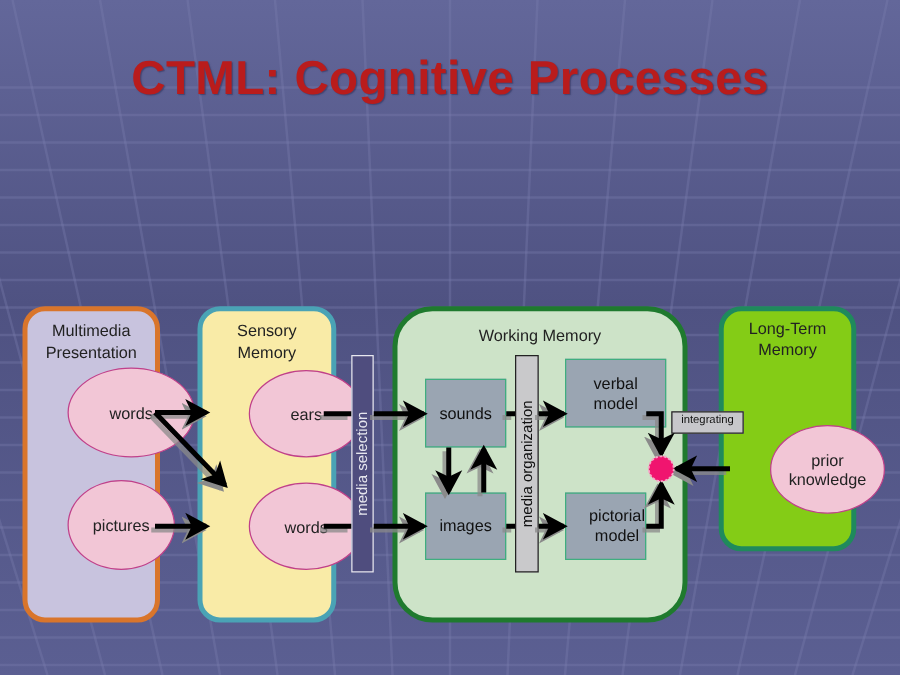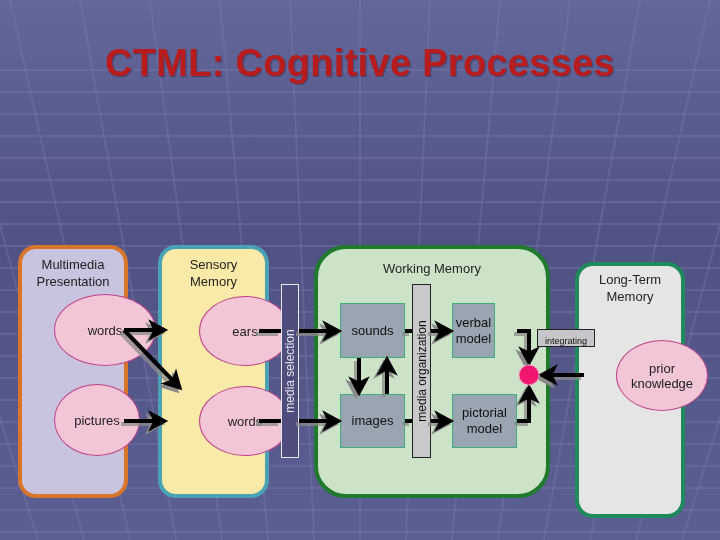--- a/index.html
+++ b/index.html
@@ -15,21 +15,21 @@
     font-size: 13px; color: #222; line-height: 17px; }
   .ellipse { position: absolute; border: 1px solid #c0408a; border-radius: 50%;
     background: #f2c6d6; box-sizing: border-box; display: flex; align-items: center;
     justify-content: center; text-align: center; font-size: 13px; color: #222; line-height: 15px; margin-left: 32px; }
   .box { position: absolute; background: #9aa5b2; border: 1px solid #3fae7f; box-sizing: border-box;
     display: flex; align-items: center; justify-content: center; text-align: center;
     font-size: 13px; color: #111; line-height: 16px; }
   .vbar { position: absolute; box-sizing: border-box; display: flex; align-items: center; justify-content: center; }
   .vbar span { transform: rotate(-90deg); white-space: nowrap; font-size: 12px; }
   .tag { position: absolute; background: #c7c7cb; border: 1px solid #222; box-sizing: border-box;
-    font-size: 9px; color: #111; display: flex; align-items: flex-end; justify-content: center; }
+    font-size: 9px; color: #111; display: flex; align-items: flex-start; justify-content: center; }
   svg.arrows { position: absolute; left: 0; top: 0; width: 720px; height: 540px; pointer-events: none; }
 </style>
 </head>
 <body>
 
 <svg class="grid" viewBox="0 0 720 540">
   <g stroke="#7a7db0" stroke-opacity="0.35" stroke-width="2" fill="none" id="gridlines">
       <line x1="0" x2="720" y1="70" y2="70"></line>
       <line x1="0" x2="720" y1="92" y2="92"></line>
       <line x1="0" x2="720" y1="114" y2="114"></line>
@@ -85,21 +85,21 @@
   <div class="panel-label" style="top:7px;">
     <div>Sensory</div>
     <div>Memory</div>
   </div>
 </div>
 
 <div class="panel" style="left:314px; top:245px; width:236px; height:253px; border:4px solid #1f7a2e; background:#cde3c8; border-radius:32px;">
   <div class="panel-label" style="top:11px;">Working Memory</div>
 </div>
 
-<div class="panel" style="left:575px; top:262px; width:110px; height:256px; border:4px solid #1f8a5c; background:#e5e5e5;">
+<div class="panel" style="left:575px; top:245px; width:110px; height:196px; border:4px solid #1f8a5c; background:#84cc16;">
   <div class="panel-label" style="top:5px;">
     <div>Long-Term</div>
     <div>Memory</div>
   </div>
 </div>
 
 <div class="ellipse" style="left:22px; top:294px; width:102px; height:72px;">
   <span>words</span>
 </div>
 <div class="ellipse" style="left:22px; top:384px; width:86px; height:72px;">
@@ -121,27 +121,27 @@
 <div class="vbar" style="left:281px; top:284px; width:18px; height:174px; background:#4f4d7e; border:1px solid #e8e8f0; color:#e6e6ee;">
   <span>media selection</span>
 </div>
 
 <div class="box" style="left:340px; top:303px; width:65px; height:55px;">
   <span>sounds</span>
 </div>
 <div class="box" style="left:340px; top:394px; width:65px; height:54px;">
   <span>images</span>
 </div>
-<div class="box" style="left:452px; top:303px; width:43px; height:55px;justify-content:center;">
+<div class="box" style="left:452px; top:287px; width:81px; height:55px;justify-content:center;">
   <span>
     <span>verbal</span><br>
     <span>model</span>
   </span>
 </div>
-<div class="box" style="left:452px; top:394px; width:65px; height:54px;">
+<div class="box" style="left:452px; top:394px; width:65px; height:54px;justify-content:flex-end;">
   <span>
     <span>pictorial</span><br>
     <span>model</span>
   </span>
 </div>
 
 <div class="vbar" style="left:412px; top:284px; width:19px; height:174px; background:#c9c9cb; border:1px solid #222; color:#111;">
   <span>media organization</span>
 </div>
 

